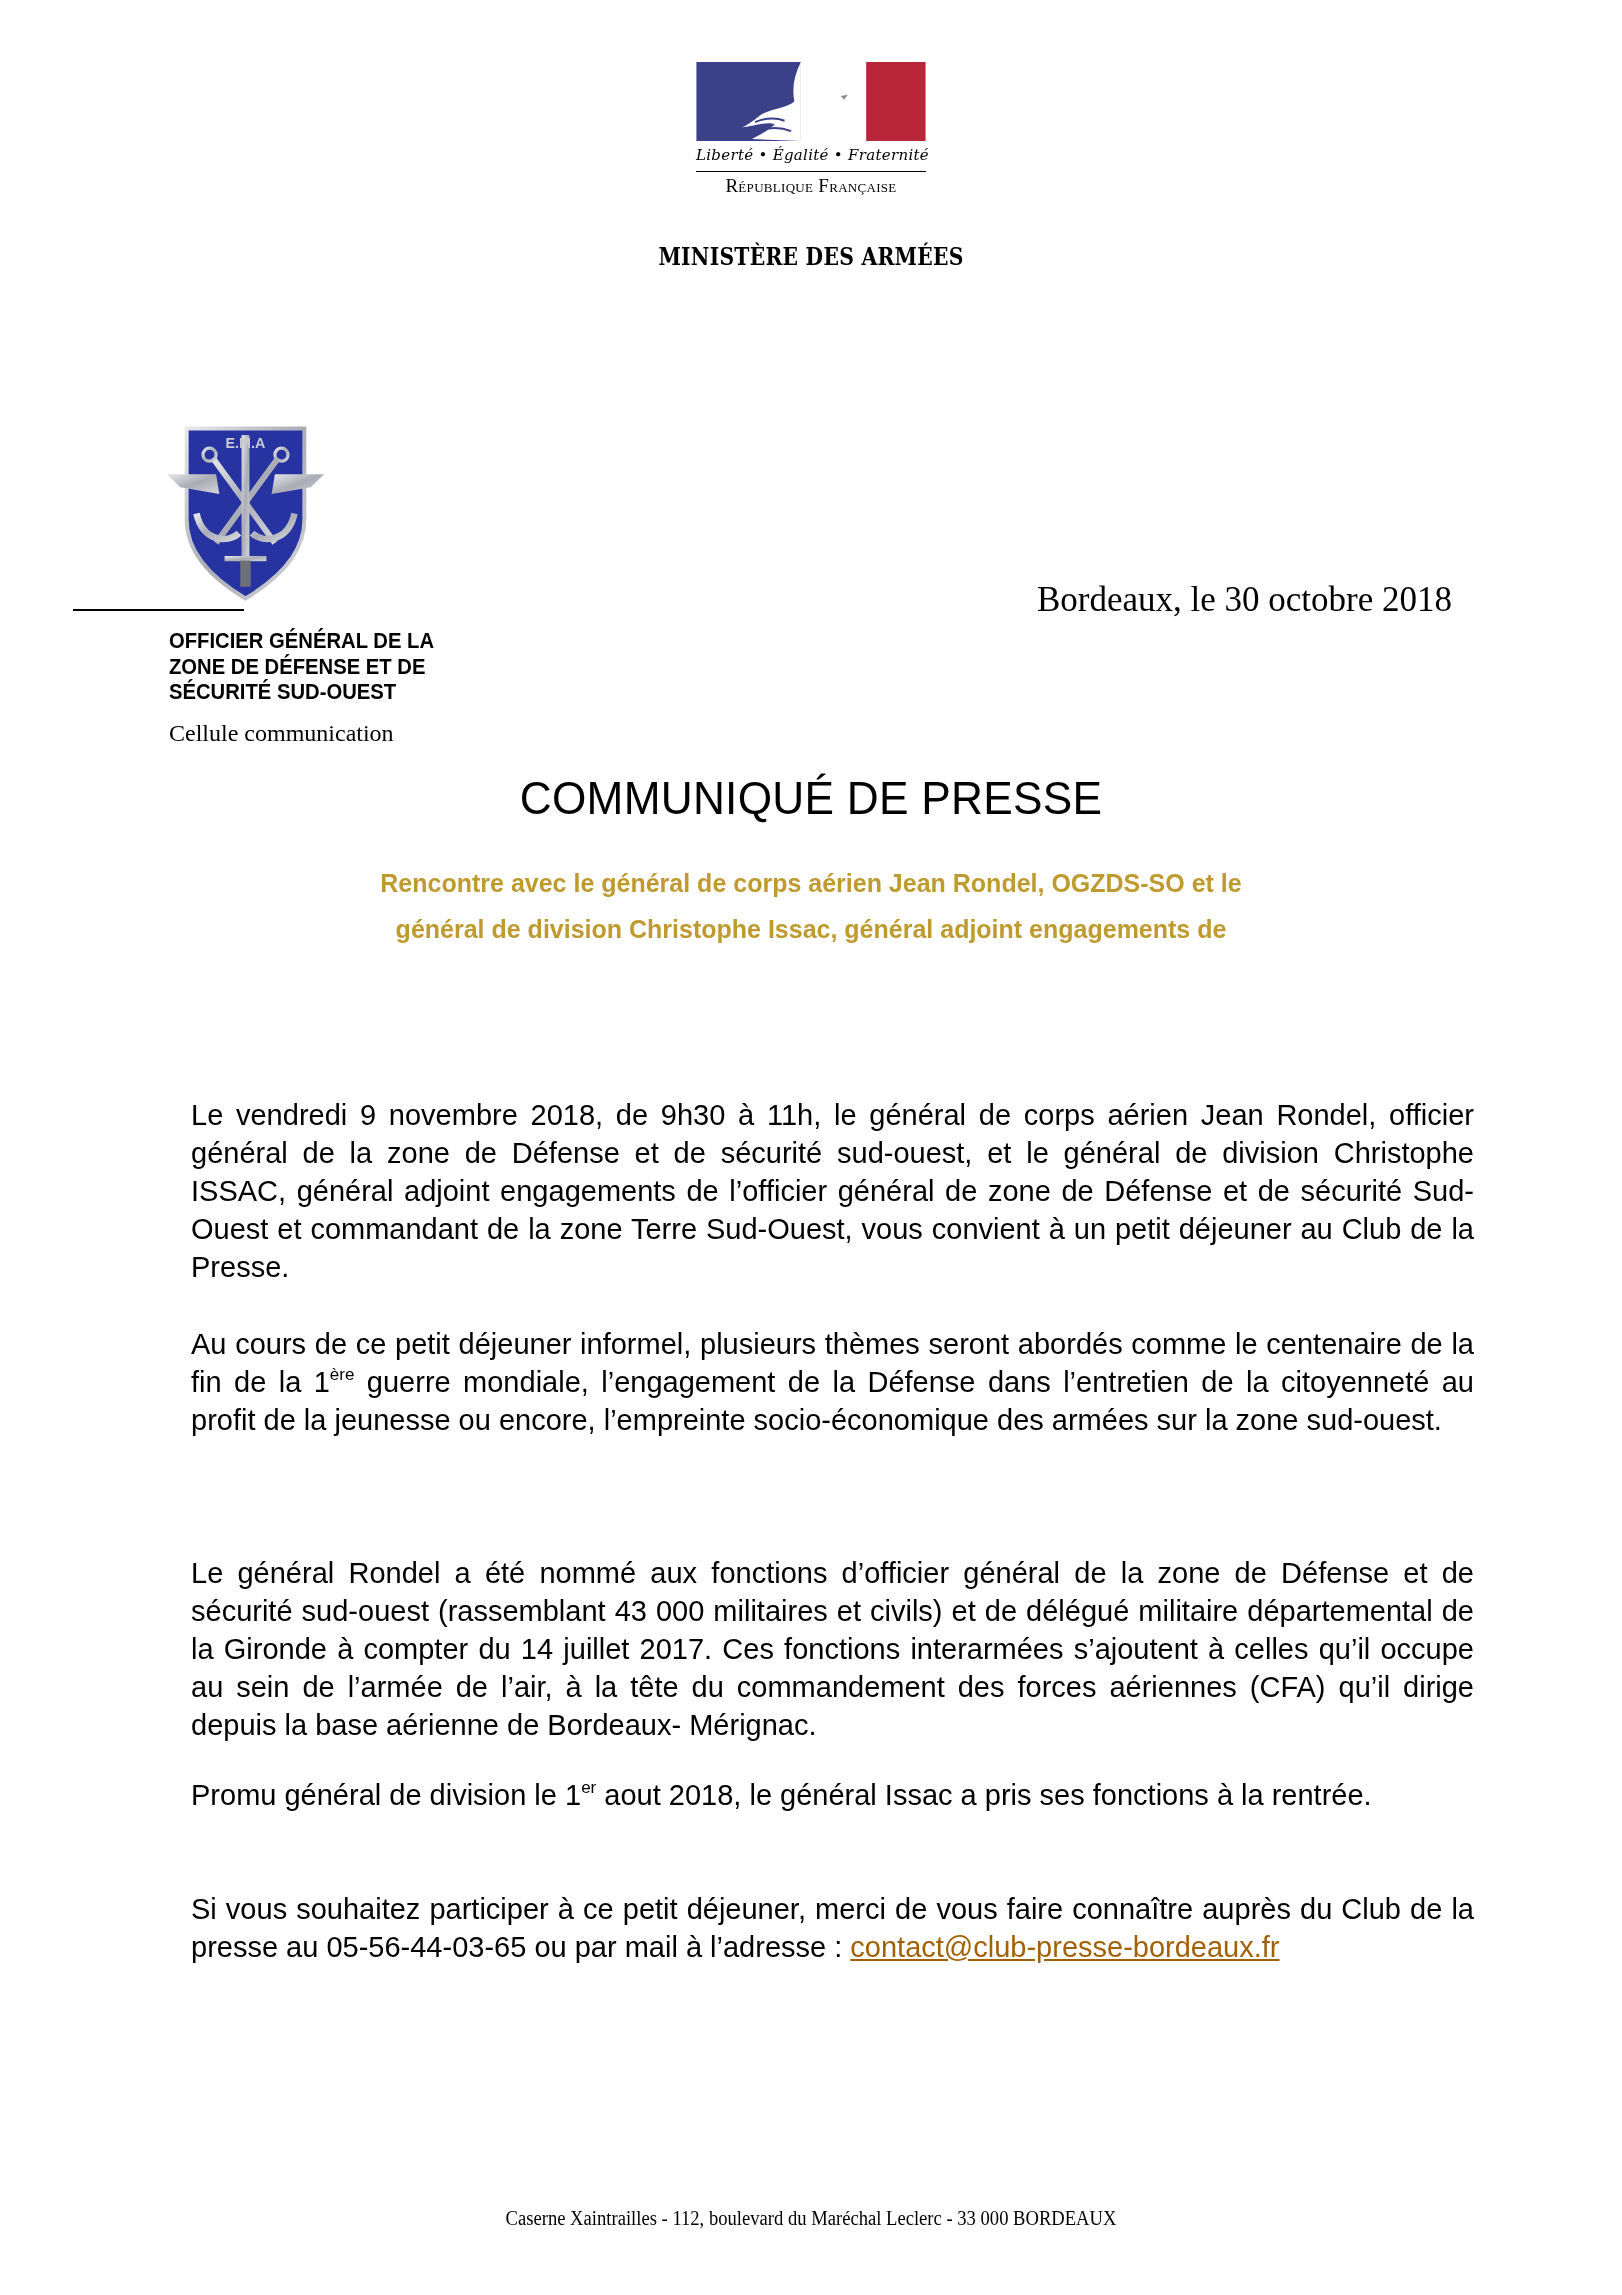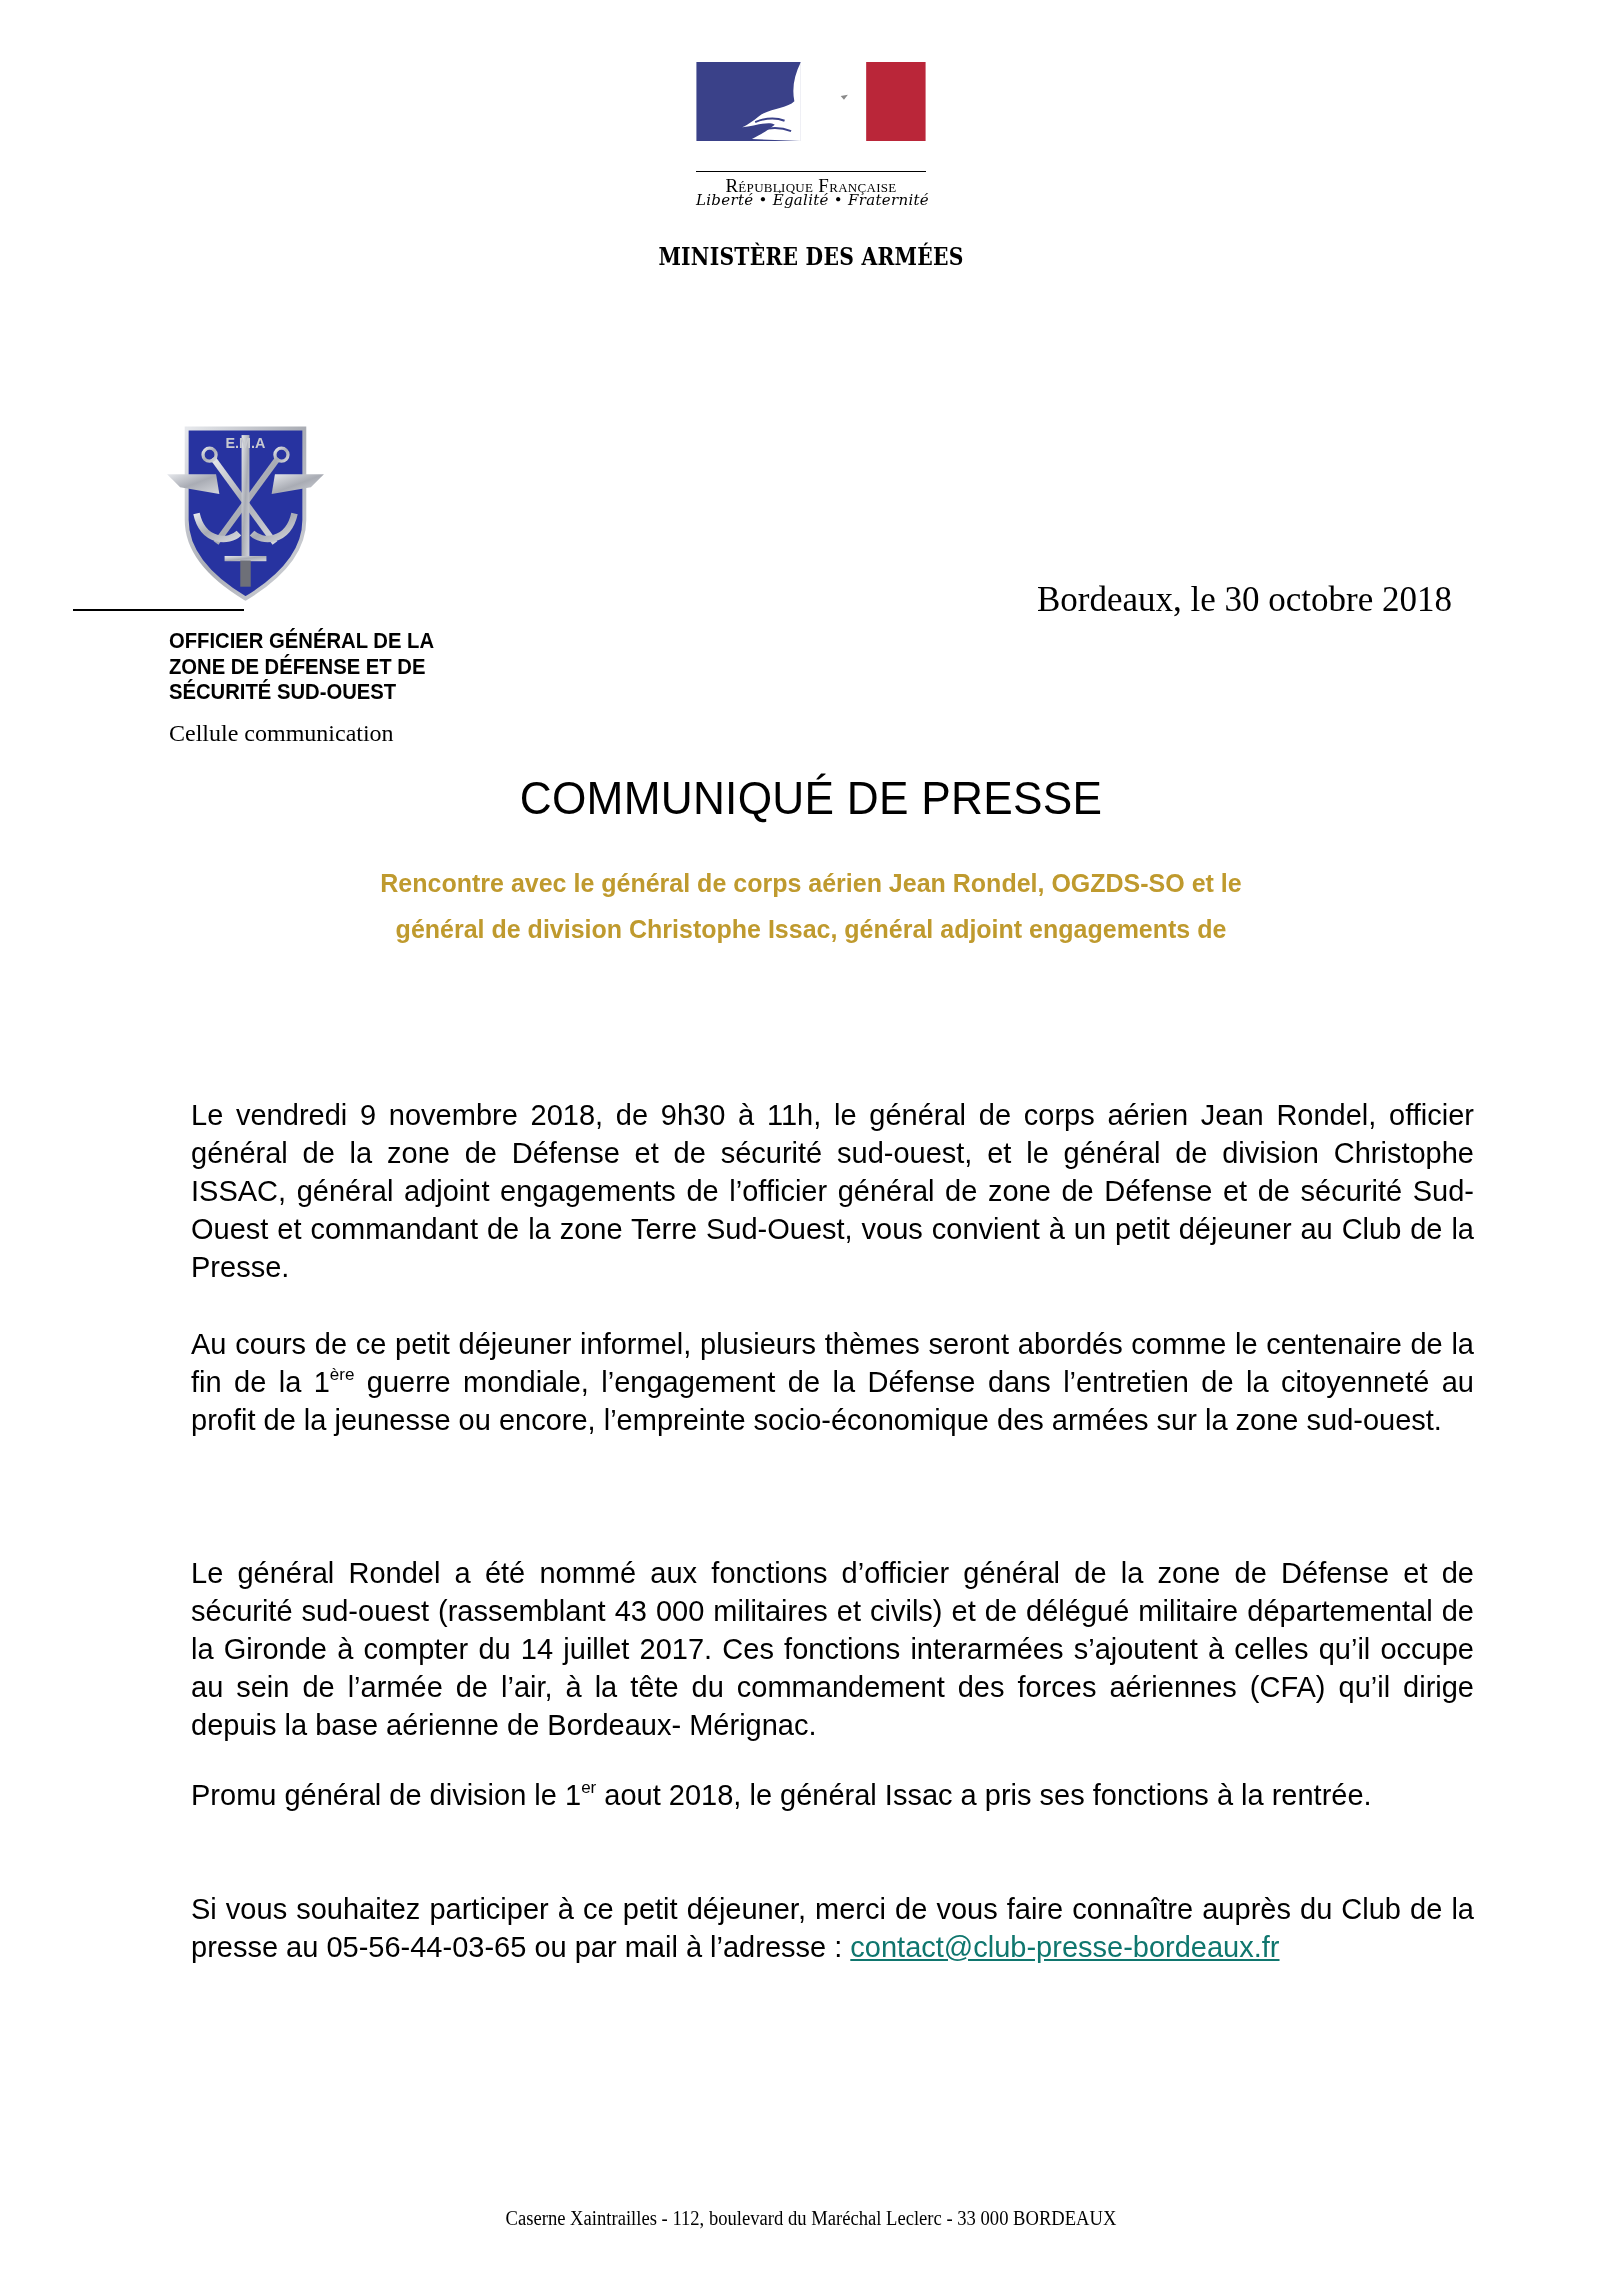--- a/index.html
+++ b/index.html
@@ -3,21 +3,21 @@
 <meta charset="utf-8">
 <style>
   html, body { margin: 0; padding: 0; background: #ffffff; }
   body { width: 1622px; height: 2295px; position: relative; overflow: hidden; color: #000; }
   .abs { position: absolute; }
 
   
   #marianne { left: 696px; top: 62px; width: 237px; height: 137px; }
   #marianne .flag { position: absolute; left: 0; top: 0; width: 230px; height: 79px; }
   #marianne .motto { position: absolute; left: 0; top: 84px; width: 230px; text-align: center;
-    font-family: "DejaVu Serif", serif; font-style: italic; font-size: 15px; letter-spacing: 0.3px; white-space: nowrap; margin-top: 45px; }
+    font-family: "DejaVu Serif", serif; font-style: italic; font-size: 15px; letter-spacing: 0.3px; white-space: nowrap; }
   #marianne .rule { position: absolute; left: 0; top: 109px; width: 230px; height: 1.3px; background: #000; }
   #marianne .rf { position: absolute; left: 0; top: 113px; width: 230px; text-align: center;
     font-family: "Liberation Serif", serif; font-size: 19px; letter-spacing: 0.3px; white-space: nowrap; font-variant: small-caps; }
 
   #ministry { left: 0; width: 1622px; top: 243px; text-align: center;
     font-family: "DejaVu Serif", serif; font-weight: bold; font-size: 23.6px; transform: scaleX(0.86); transform-origin: center; letter-spacing: 0.3px; }
 
   
   #crest { left: 167px; top: 422px; width: 157px; height: 183px; }
 
@@ -36,21 +36,21 @@
     font-family: "Liberation Sans", sans-serif; font-weight: bold; font-size: 25px; line-height: 46px; }
 
   .body-text { position: absolute; left: 191px; width: 1283px;
     font-family: "Liberation Sans", sans-serif; font-size: 29px; line-height: 38px; text-align: justify; margin-top: 16px; }
   .body-text sup { font-size: 17px; line-height: 0; vertical-align: 11.8px; }
   #p1 { top: 1080px; }
   #p2 { top: 1309px; }
   #p3 { top: 1538px; }
   #p4 { top: 1760px; }
   #p5 { top: 1874px; }
-  .link { color: #0f766e; text-decoration: underline; }
+  .link { color: #a16207; text-decoration: underline; }
 
   #footer { left: 0; width: 1622px; top: 2207px; text-align: center;
     font-family: "Liberation Serif", serif; font-size: 20px; transform: scaleX(0.93); }
 </style>
 </head>
 <body>
 
 <div id="marianne" class="abs">
   <svg class="flag" viewBox="0 0 351 121">
     <rect x="0" y="0" width="160" height="121" fill="#3A4189"></rect>

